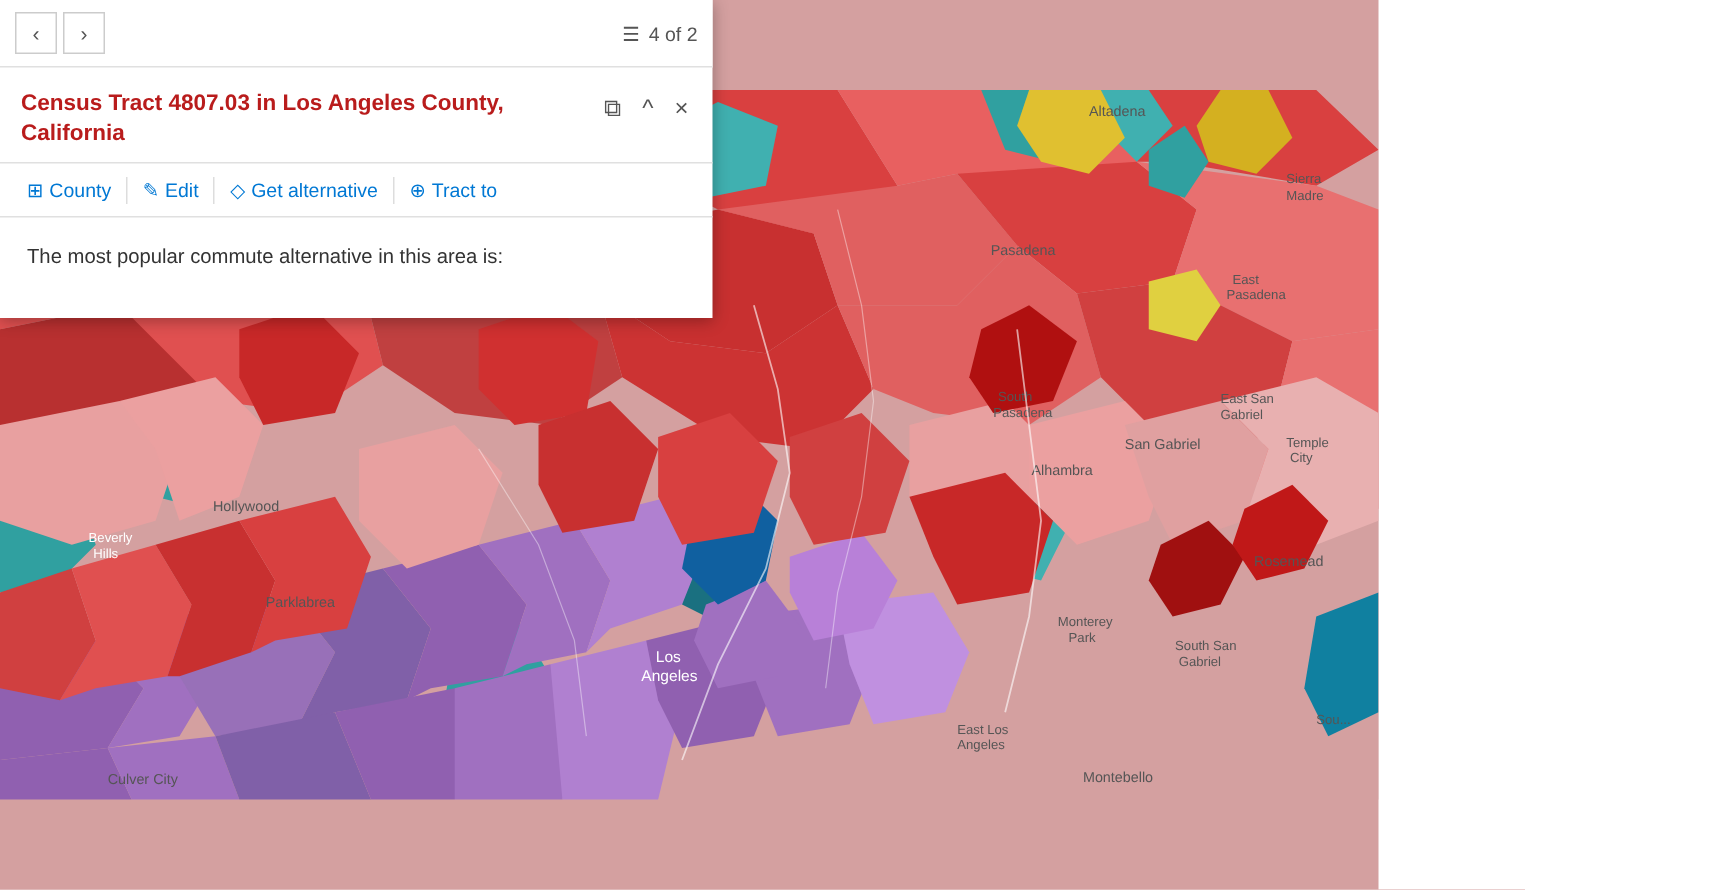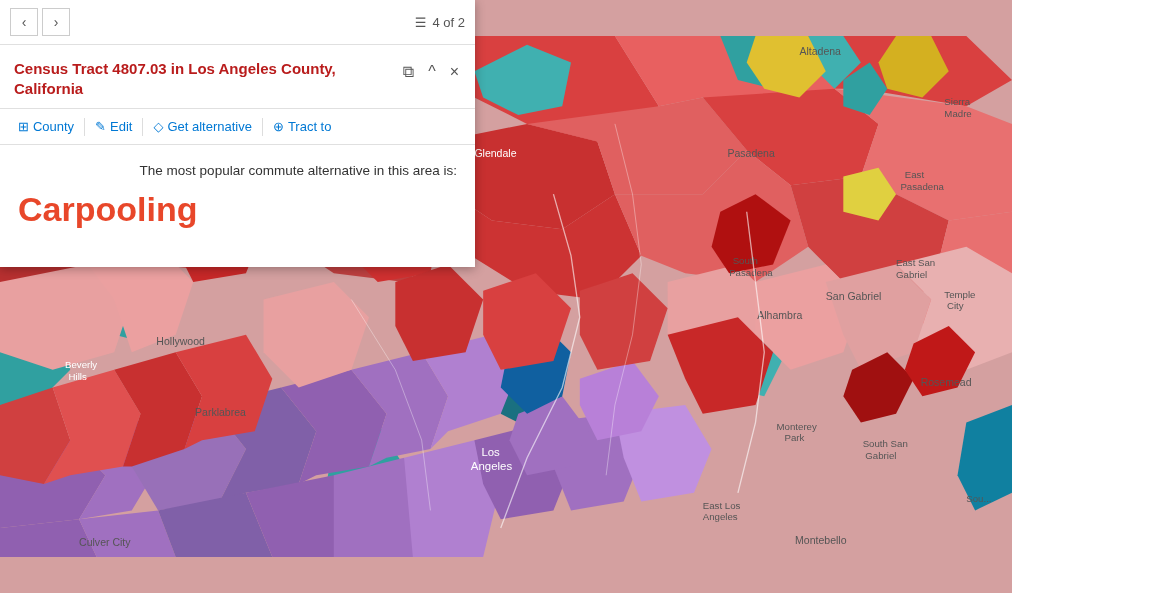--- a/index.html
+++ b/index.html
@@ -2,21 +2,21 @@
 <html><head>
   <meta charset="utf-8">
   <style>
     * { box-sizing: border-box; margin: 0; padding: 0; }
     body { width: 1152px; height: 593px; overflow: hidden; font-family: 'Arial', sans-serif; position: relative; }
 
     
     #map-container {
       position: absolute;
       top: 0; left: 0;
-      width: 1012px; height: 593px;
+      width: 919px; height: 593px;
       background: #d4a0a0;
       overflow: hidden;
     }
 
     
     #map-svg {
       width: 100%; height: 100%;
     }
 
     
@@ -123,21 +123,20 @@
 
     
     #popup-content {
       padding: 18px 18px 22px 18px;
     }
 
     #intro-text {
       font-size: 13.5px;
       color: #333;
       margin-bottom: 12px;
-      text-align: right;
     }
 
     #commute-type {
       font-size: 34px;
       font-weight: 700;
       color: #e8472a;
       margin-bottom: 16px;
       text-align: left;
     }
 
@@ -314,16 +313,15 @@
     </div>
     <div class="action-separator"></div>
     <div class="action-item">
       <span>⊕</span>
       <span>Tract to</span>
     </div>
   </div>
 
   <div id="popup-content">
     <p id="intro-text">The most popular commute alternative in this area is:</p>
-    <div id="commute-type">Carpooling</div>
   </div>
 
 </div>
 
 </body></html>

